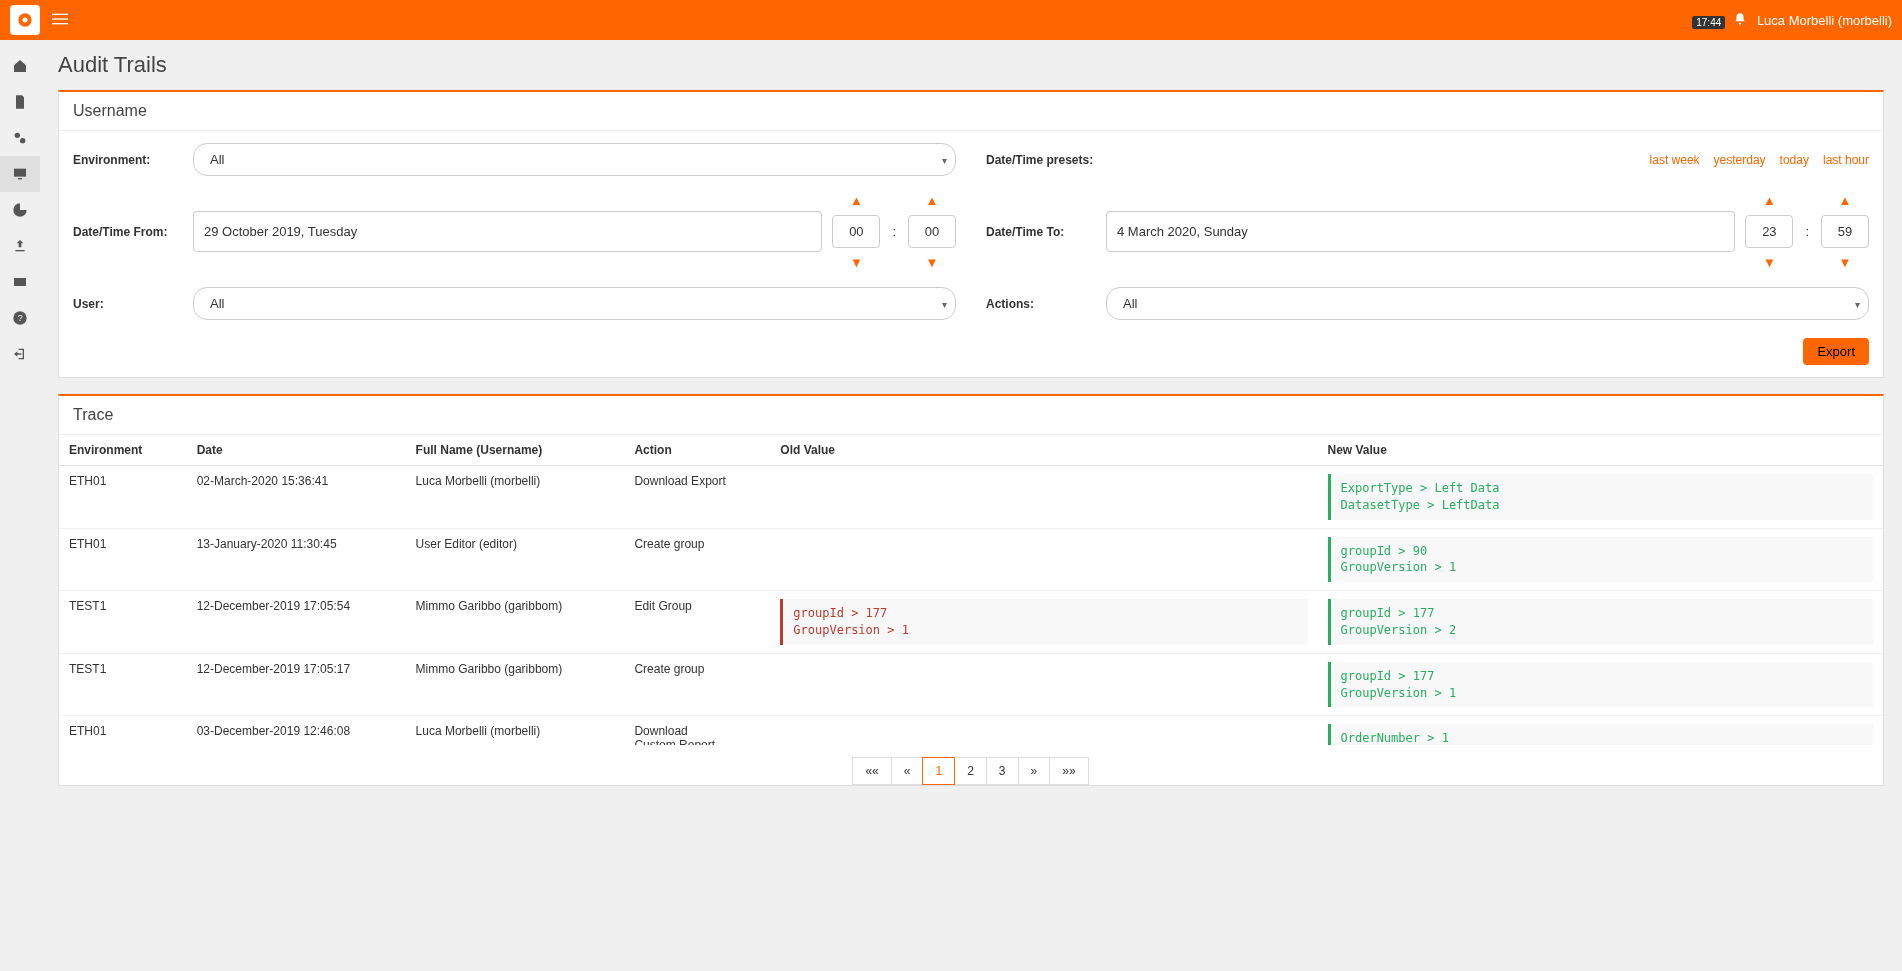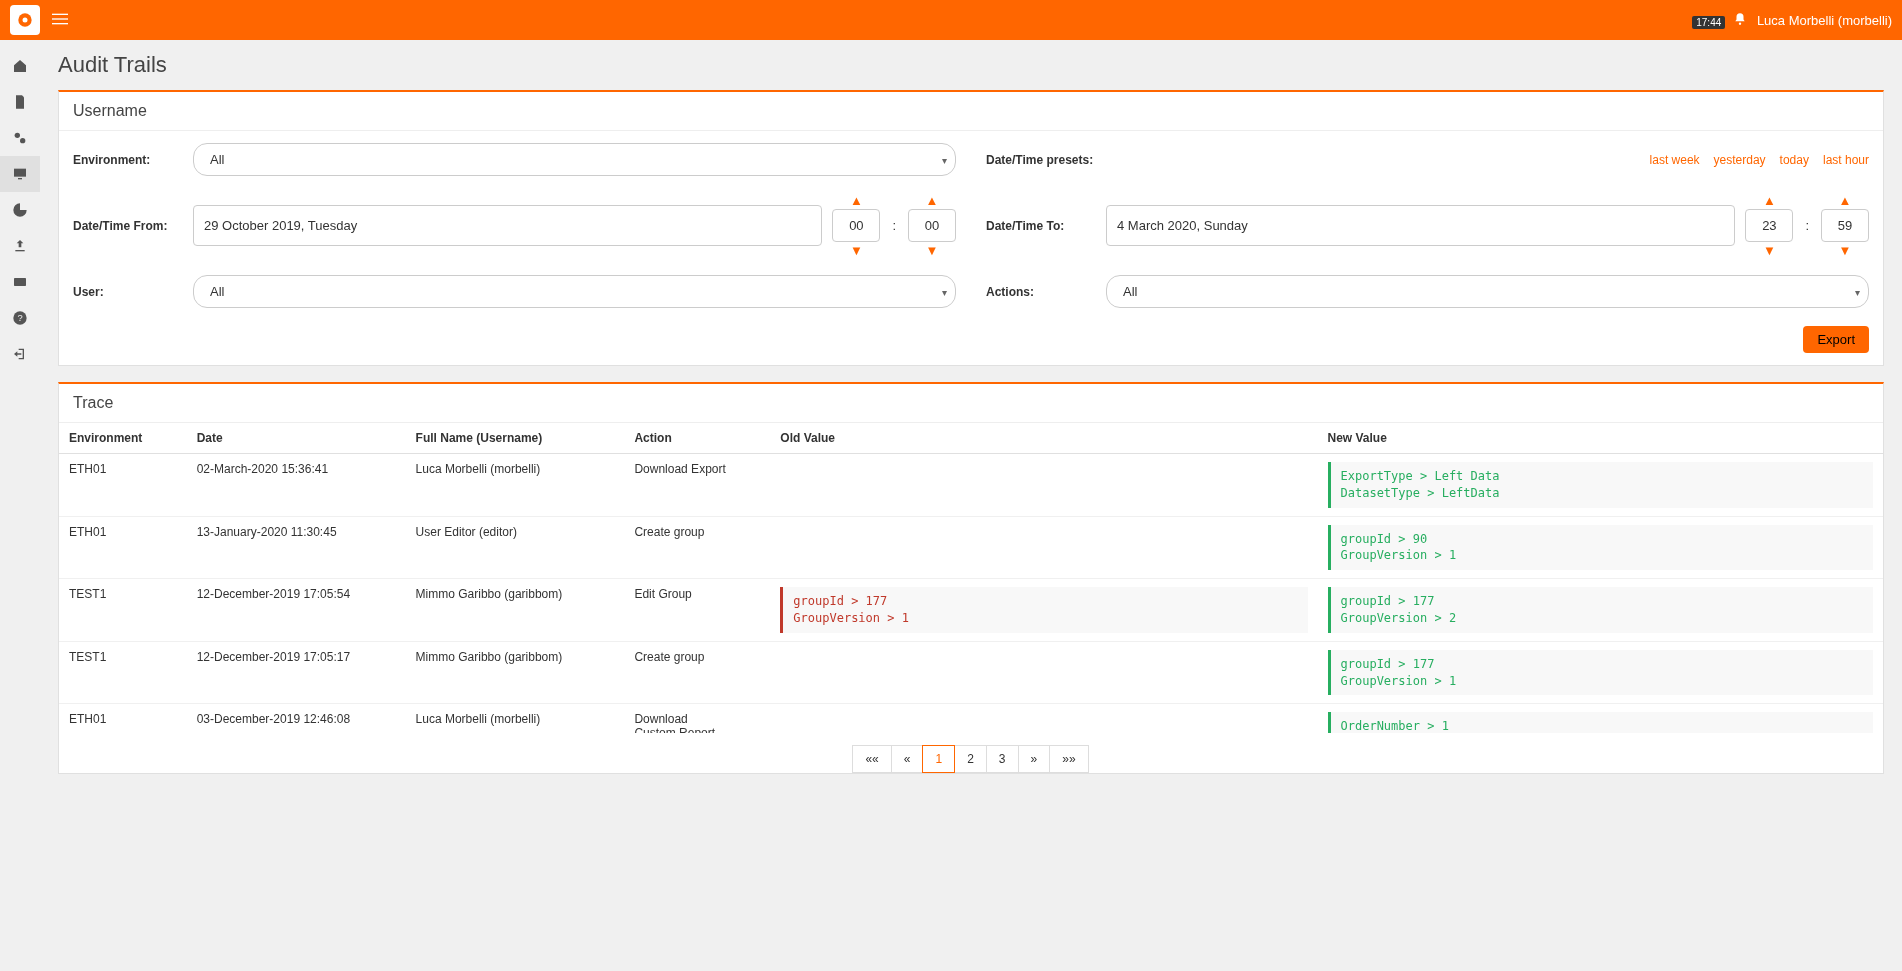--- a/index.html
+++ b/index.html
@@ -39,21 +39,21 @@
 .select-box { width:100%; border:1px solid #ccc; border-radius:14px; padding:8px 30px 8px 16px; position:relative; background:#fff; cursor:pointer; }
 .select-box::after { content:"▾"; position:absolute; right:8px; top:50%; transform:translateY(-50%); color:#666; font-size:10px; }
 
 .presets { display:flex; justify-content:flex-end; gap:14px; }
 .presets a { color:#ff6600; cursor:pointer; text-decoration:none; font-size:12px; }
 
 .date-row { display:flex; align-items:center; gap:10px; }
 .date-input { flex:1; border:1px solid #ccc; border-radius:4px; padding:12px 10px; }
 .spinner-col { display:flex; flex-direction:column; align-items:center; }
 .spinner-col .chev { color:#ff6600; cursor:pointer; line-height:1; font-size:13px; }
-.spinner-col .numbox { border:1px solid #ccc; border-radius:4px; width:48px; text-align:center; padding:8px 0; margin:2px 0; }
+.spinner-col .numbox { border:1px solid #ccc; border-radius:4px; width:48px; text-align:center; padding:8px 0; margin:8px 0; }
 .colon { padding: 0 2px; }
 
 .export-row { display:flex; justify-content:flex-end; }
 .btn-export { background:#ff6600; color:#000000; border:none; border-radius:4px; padding:6px 14px; cursor:pointer; font-size:13px; }
 
 
 .trace-table { width:100%; border-collapse:collapse; }
 .trace-table th { text-align:left; padding:8px 10px; font-weight:bold; font-size:12px; border-bottom:1px solid #e0e0e0; }
 .trace-table td { padding:8px 10px; vertical-align:top; border-bottom:1px solid #f0f0f0; font-size:12px;margin-left:47px; }
 .codebox { font-family: "Consolas", monospace; font-size:12px; padding:6px 10px; background:#f8f8f8; white-space:pre; line-height:1.4; }

